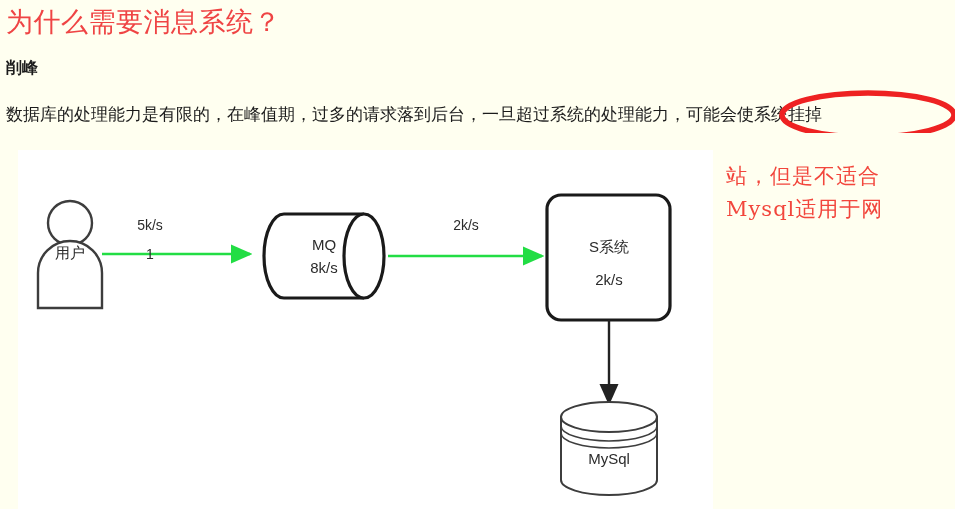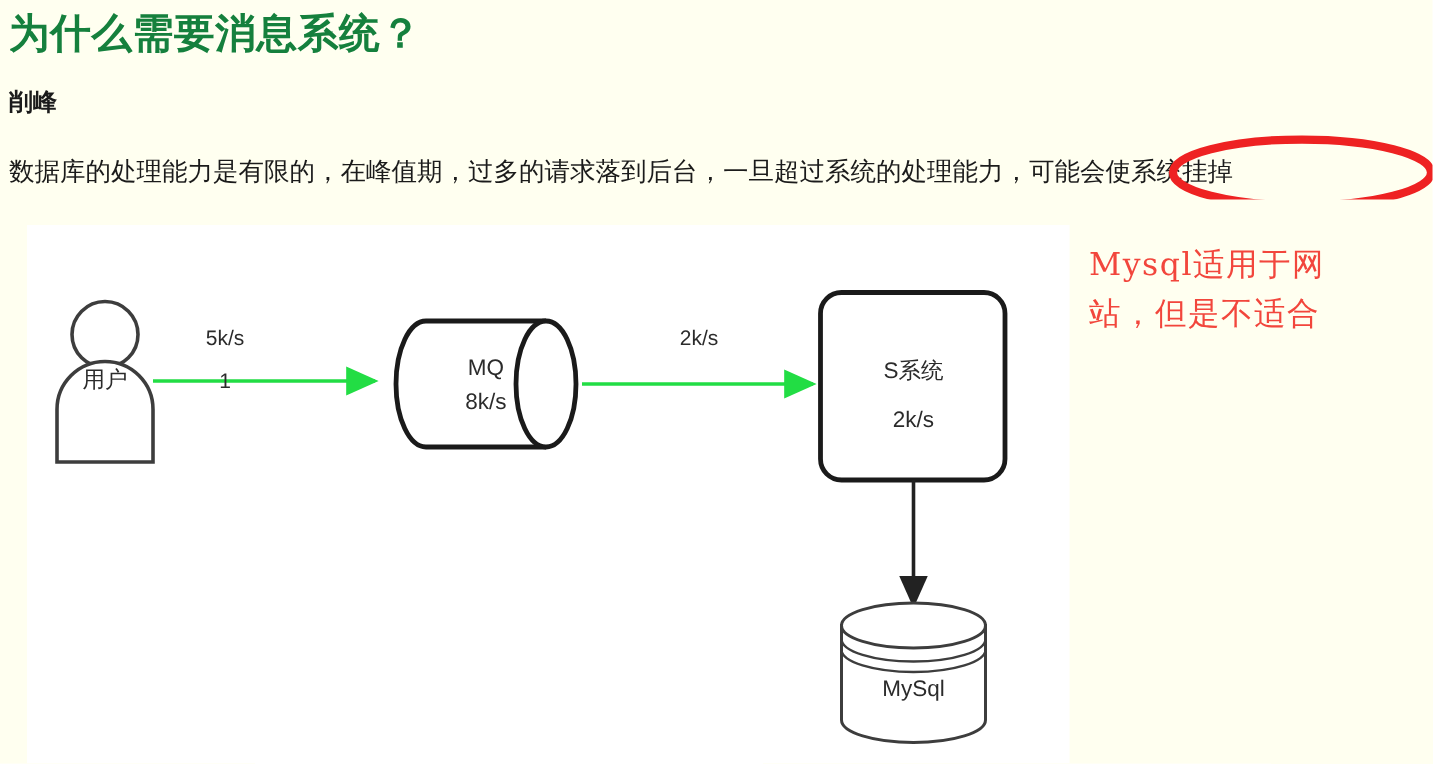--- a/index.html
+++ b/index.html
@@ -20,22 +20,22 @@
     position: absolute;
     left: 0; top: 0;
     width: 955px;
     padding: 0;
   }
   .page-title {
     position: absolute;
     left: 6px;
     top: 4px;
     font-size: 27px;
-    font-weight: bold;
-    color: #15803d;
+    font-weight: normal;
+    color: #ef4444;
     letter-spacing: 0.5px;
     white-space: nowrap;
   }
   .section-heading {
     position: absolute;
     left: 6px;
     top: 58px;
     font-size: 16px;
     font-weight: bold;
     color: #1b1b1b;
@@ -176,16 +176,16 @@
     <g>
       <path d="M561,284 L561,347 A48,15 0 0 0 657,347 L657,284 Z" fill="#ffffff" stroke="#3d3d3d" stroke-width="2"></path>
       <ellipse cx="609" cy="284" rx="48" ry="15" fill="#ffffff" stroke="#3d3d3d" stroke-width="2"></ellipse>
       <path d="M561,293 A48,15 0 0 0 657,293" fill="none" stroke="#3d3d3d" stroke-width="1.6"></path>
       <path d="M561,300 A48,15 0 0 0 657,300" fill="none" stroke="#3d3d3d" stroke-width="1.6"></path>
       <text class="node-label" x="609" y="327">MySql</text>
     </g>
   </svg>
 
   <div class="red-note" style="top:27px;">
+    <div>站，但是不适合</div>
     <div>Mysql适用于网</div>
-    <div>站，但是不适合</div>
   </div>
 </div>
 
 </body></html>

